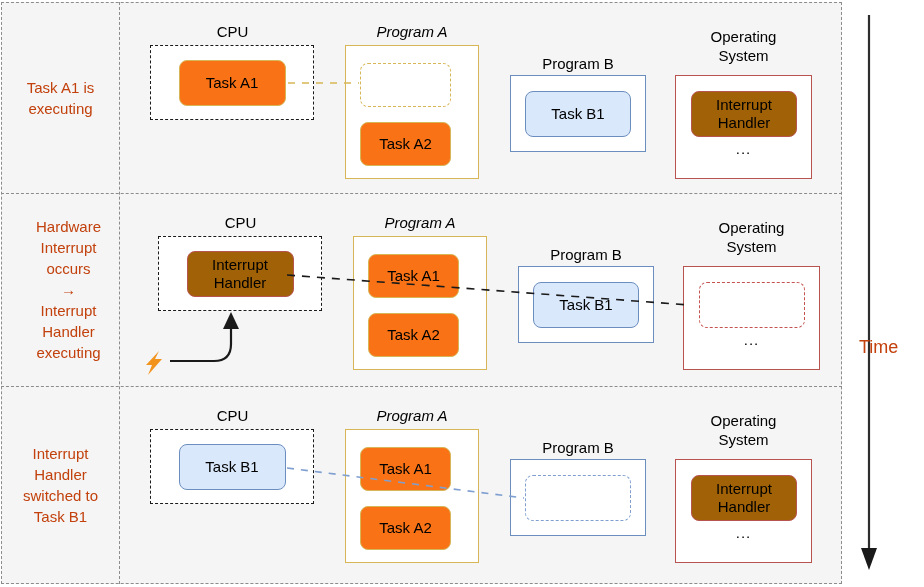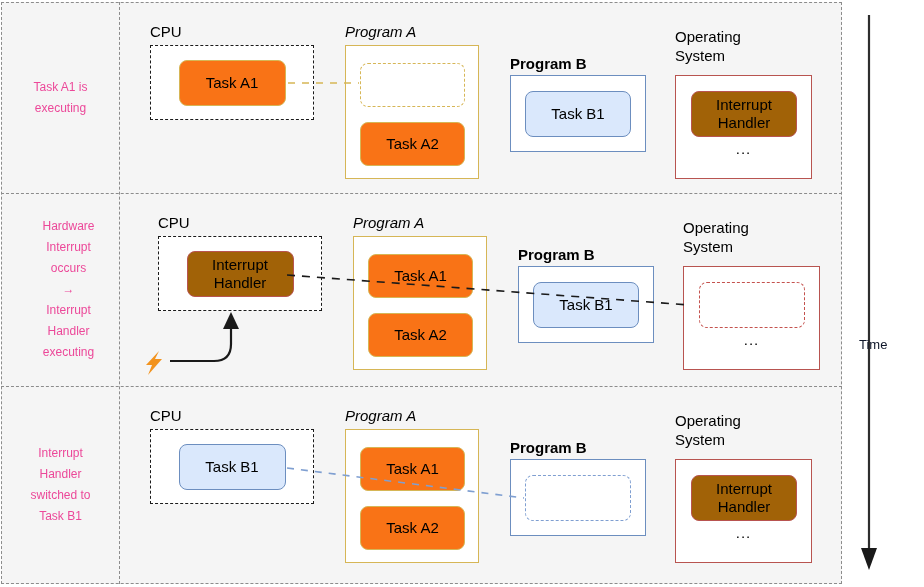--- a/index.html
+++ b/index.html
@@ -17,37 +17,37 @@
   #hline1 { top:193px; } #hline2 { top:386px; }
 
   
   .row { position:absolute; left:0; width:842px; }
   #row1 { top:2px;   height:191px; }
   #row2 { top:193px; height:193px;margin-left:8px; }
   #row3 { top:386px; height:198px; }
 
   .row-label { position:absolute; left:2px; top:0; width:117px; height:100%;
                display:flex; align-items:center; justify-content:center;
-               text-align:center; font-size:12px; line-height:21px;
-               color:#ec4899; white-space:pre-line; }
+               text-align:center; font-size:15px; line-height:21px;
+               color:#c2410c; white-space:pre-line; }
 
-  .col-title { position:absolute; top:21px; font-size:15px;
+  .col-title { position:absolute; top:21px; text-align:center; font-size:15px;
                line-height:18px; color:#000; }
   .cpu-title { left:150px; width:165px; }
   .pa-title  { left:345px; width:134px;font-style:italic; }
-  .pb-title  { left:510px; width:136px; top:53px;font-weight:bold; }
+  .pb-title  { left:510px; width:136px; top:53px; }
   .os-title  { left:675px; width:137px; top:25px; white-space:pre-line; line-height:19px; }
 
   .cpu-box { position:absolute; left:150px; top:43px; width:164px; height:75px;
              background:#ffffff; border:1.6px dashed #1a1a1a;
              display:flex; align-items:center; justify-content:center; }
 
   .pa-box { position:absolute; left:345px; top:43px; width:134px; height:134px;
             background:#ffffff; border:1.5px solid #D6B656; }
-  .pa-slot { position:absolute; left:14px; width:105px; height:44px; }
+  .pa-slot { position:absolute; left:14px; width:91px; height:44px; }
   .pa-slot1 { top:17px; } .pa-slot2 { top:76px; }
 
   .pb-box { position:absolute; left:510px; top:73px; width:136px; height:77px;
             background:#ffffff; border:1.5px solid #6C8EBF;
             display:flex; align-items:center; justify-content:center; }
   .pb-slot { width:106px; height:46px; }
 
   .os-box { position:absolute; left:675px; top:73px; width:137px; height:104px;
             background:#ffffff; border:1.5px solid #B85450; }
   .os-slot { position:absolute; left:15px; top:15px; width:106px; height:46px; }
@@ -62,22 +62,22 @@
   .fill-blue   { background:#DAE8FC; border:1.5px solid #6C8EBF; }
   .fill-red    { background:#a16207; border:1.5px solid #B85450; }
   .dash-yellow { background:transparent; border:1.6px dashed #D6B656; border-radius:8px; }
   .dash-blue   { background:transparent; border:1.6px dashed #7f9fd1; border-radius:8px; }
   .dash-red    { background:transparent; border:1.6px dashed #c4524e; border-radius:8px; }
 
   
   #overlay { position:absolute; left:0; top:0; width:924px; height:587px;
              pointer-events:none; z-index:5; }
 
-  .time-label { position:absolute; left:859px; top:337px; font-size:13px;
-                color:#0f172a; z-index:6; }
+  .time-label { position:absolute; left:859px; top:337px; font-size:18px;
+                color:#c2410c; z-index:6; }
 </style>
 </head>
 <body>
 
 <div id="stage">
 
   <div class="grid-outer"></div>
   <div class="vline"></div>
   <div class="hline" id="hline1"></div>
   <div class="hline" id="hline2"></div>

